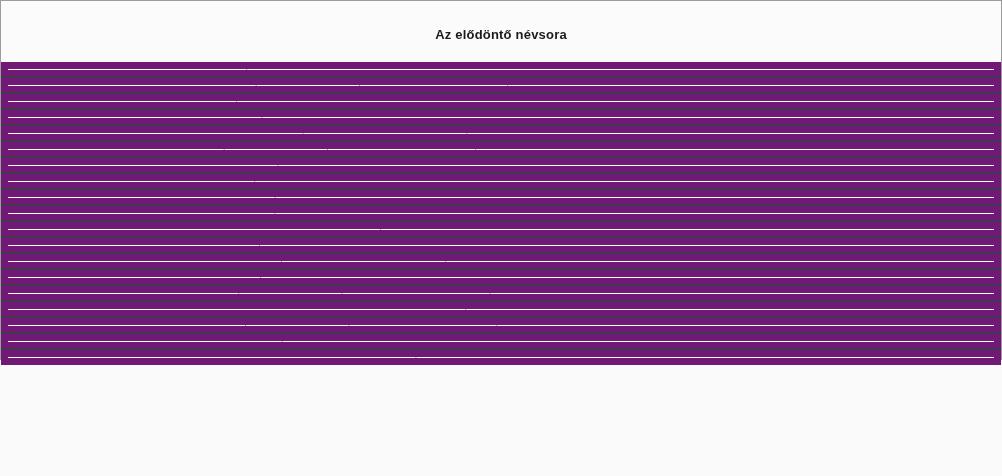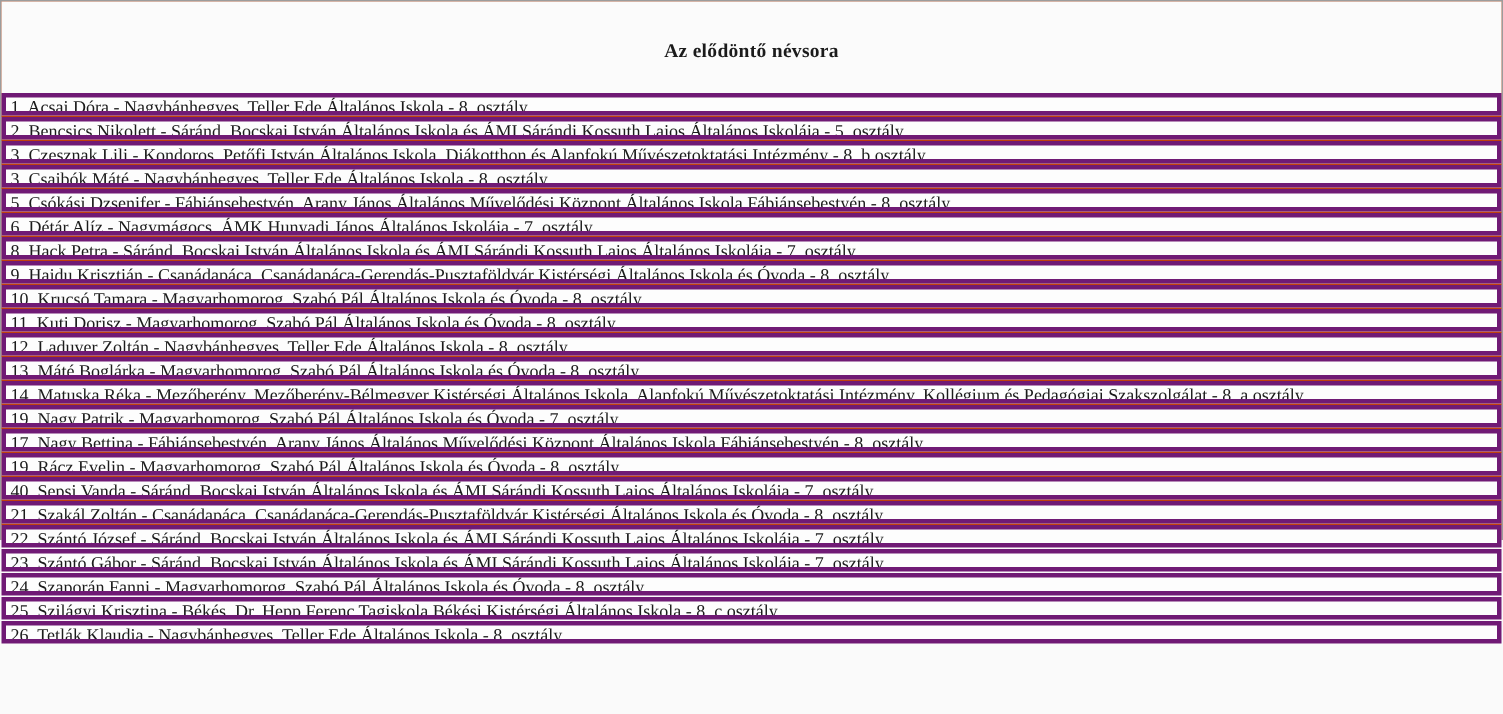--- a/index.html
+++ b/index.html
@@ -6,45 +6,44 @@
   html, body {
     width: 1002px;
     height: 476px;
     font-family: "Liberation Sans", sans-serif;
     background: #fafafa;
     overflow: hidden;
   }
   .page {
     width: 1002px;
     height: 360px;
-    background: #c2410c;
+    background: #14532d;
     border: 1px solid #9c9c9c;
     border-bottom: none;
-    font-family: Liberation Serif, serif;
   }
   .header {
     height: 61px;
     padding-top: 24px;
     text-align: center;
     background: #fbfbfb;
   }
   .title {
     font-size: 13px;
     font-weight: bold;
     color: #1b1b1b;
     letter-spacing: 0.2px;
   }
   .roster {
     width: 100%;
   }
   .row {
     height: 15px;
     line-height: 13px;
     margin-bottom: 1px;
-    border: 3px solid #701a75;
+    border: 7px solid #701a75;
     background: #fdfdfd;
     font-size: 12px;
     color: #1b1b1b;
     padding-left: 3px;
     white-space: nowrap;
     overflow: hidden;
   }
 </style>
 </head>
 <body>
@@ -52,32 +51,28 @@
 <div class="page">
   <div class="header">
     <span class="title">Az elődöntő névsora</span>
   </div>
   <div class="roster">
     <div class="row">1. Acsai Dóra - Nagybánhegyes, Teller Ede Általános Iskola - 8. osztály</div>
     <div class="row">2. Bencsics Nikolett - Sáránd, Bocskai István Általános Iskola és ÁMI Sárándi Kossuth Lajos Általános Iskolája - 5. osztály</div>
     <div class="row">3. Czesznak Lili - Kondoros, Petőfi István Általános Iskola, Diákotthon és Alapfokú Művészetoktatási Intézmény - 8. b osztály</div>
     <div class="row">3. Csajbók Máté - Nagybánhegyes, Teller Ede Általános Iskola - 8. osztály</div>
     <div class="row">5. Csókási Dzsenifer - Fábiánsebestyén, Arany János Általános Művelődési Központ Általános Iskola Fábiánsebestyén - 8. osztály</div>
-    <div class="row">6. Détár Alíz - Nagymágocs, ÁMK Hunyadi János Általános Iskolája - 7. osztály</div>
     <div class="row">8. Hack Petra - Sáránd, Bocskai István Általános Iskola és ÁMI Sárándi Kossuth Lajos Általános Iskolája - 7. osztály</div>
-    <div class="row">9. Hajdu Krisztián - Csanádapáca, Csanádapáca-Gerendás-Pusztaföldvár Kistérségi Általános Iskola és Óvoda - 8. osztály</div>
     <div class="row">10. Krucsó Tamara - Magyarhomorog, Szabó Pál Általános Iskola és Óvoda - 8. osztály</div>
     <div class="row">11. Kuti Dorisz - Magyarhomorog, Szabó Pál Általános Iskola és Óvoda - 8. osztály</div>
     <div class="row">12. Laduver Zoltán - Nagybánhegyes, Teller Ede Általános Iskola - 8. osztály</div>
     <div class="row">13. Máté Boglárka - Magyarhomorog, Szabó Pál Általános Iskola és Óvoda - 8. osztály</div>
     <div class="row">14. Matuska Réka - Mezőberény, Mezőberény-Bélmegyer Kistérségi Általános Iskola, Alapfokú Művészetoktatási Intézmény, Kollégium és Pedagógiai Szakszolgálat - 8. a osztály</div>
     <div class="row">19. Nagy Patrik - Magyarhomorog, Szabó Pál Általános Iskola és Óvoda - 7. osztály</div>
     <div class="row">17. Nagy Bettina - Fábiánsebestyén, Arany János Általános Művelődési Központ Általános Iskola Fábiánsebestyén - 8. osztály</div>
     <div class="row">19. Rácz Evelin - Magyarhomorog, Szabó Pál Általános Iskola és Óvoda - 8. osztály</div>
     <div class="row">40. Sepsi Vanda - Sáránd, Bocskai István Általános Iskola és ÁMI Sárándi Kossuth Lajos Általános Iskolája - 7. osztály</div>
     <div class="row">21. Szakál Zoltán - Csanádapáca, Csanádapáca-Gerendás-Pusztaföldvár Kistérségi Általános Iskola és Óvoda - 8. osztály</div>
-    <div class="row">22. Szántó József - Sáránd, Bocskai István Általános Iskola és ÁMI Sárándi Kossuth Lajos Általános Iskolája - 7. osztály</div>
     <div class="row">23. Szántó Gábor - Sáránd, Bocskai István Általános Iskola és ÁMI Sárándi Kossuth Lajos Általános Iskolája - 7. osztály</div>
     <div class="row">24. Szaporán Fanni - Magyarhomorog, Szabó Pál Általános Iskola és Óvoda - 8. osztály</div>
     <div class="row">25. Szilágyi Krisztina - Békés, Dr. Hepp Ferenc Tagiskola Békési Kistérségi Általános Iskola - 8. c osztály</div>
-    <div class="row">26. Tetlák Klaudia - Nagybánhegyes, Teller Ede Általános Iskola - 8. osztály</div>
   </div>
 </div>
 
 </body></html>

